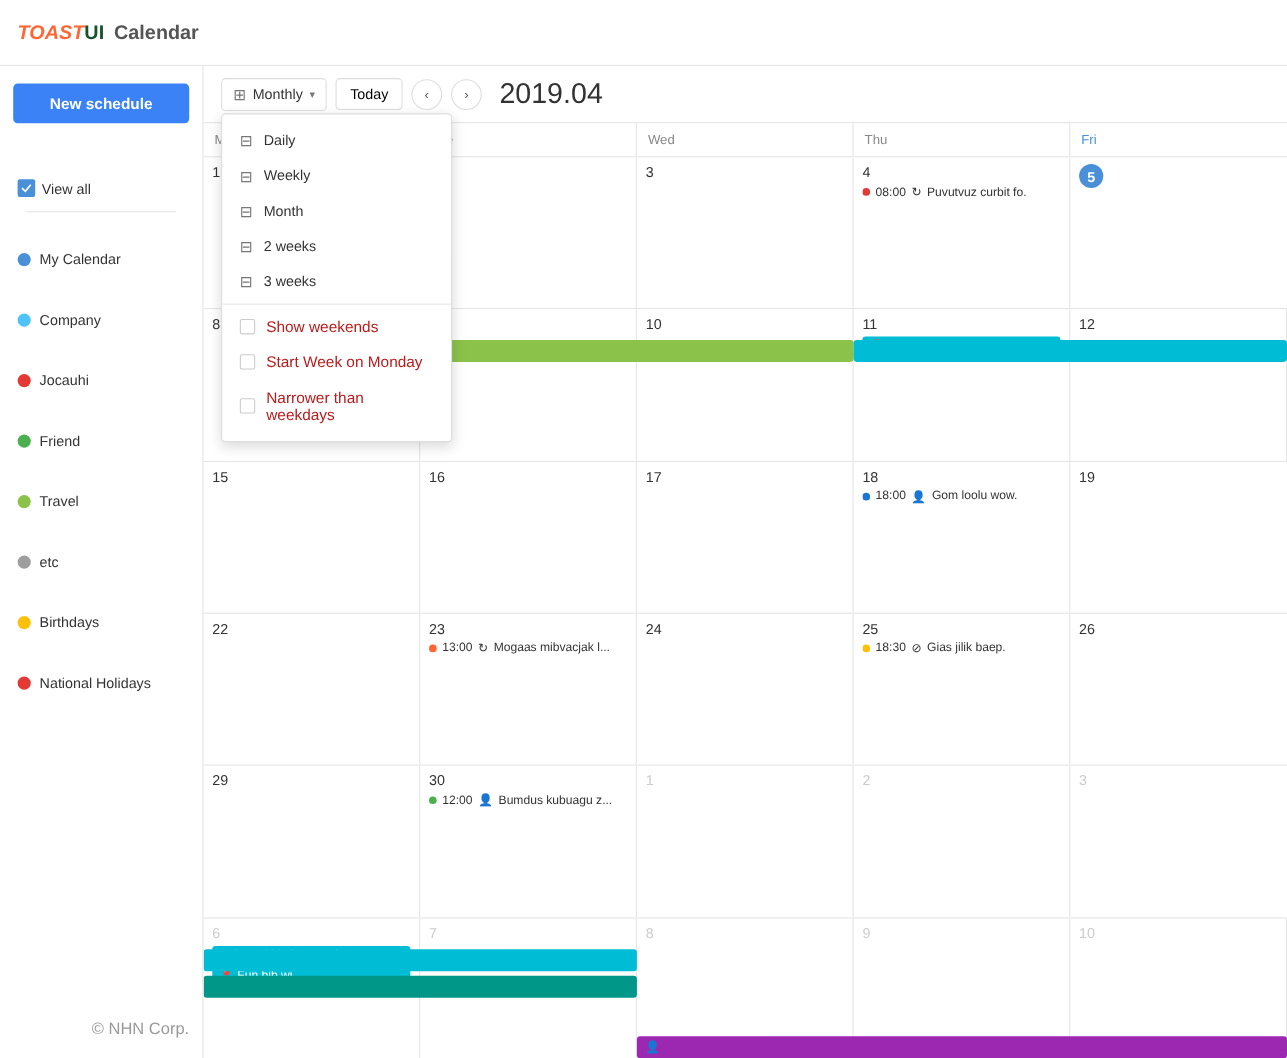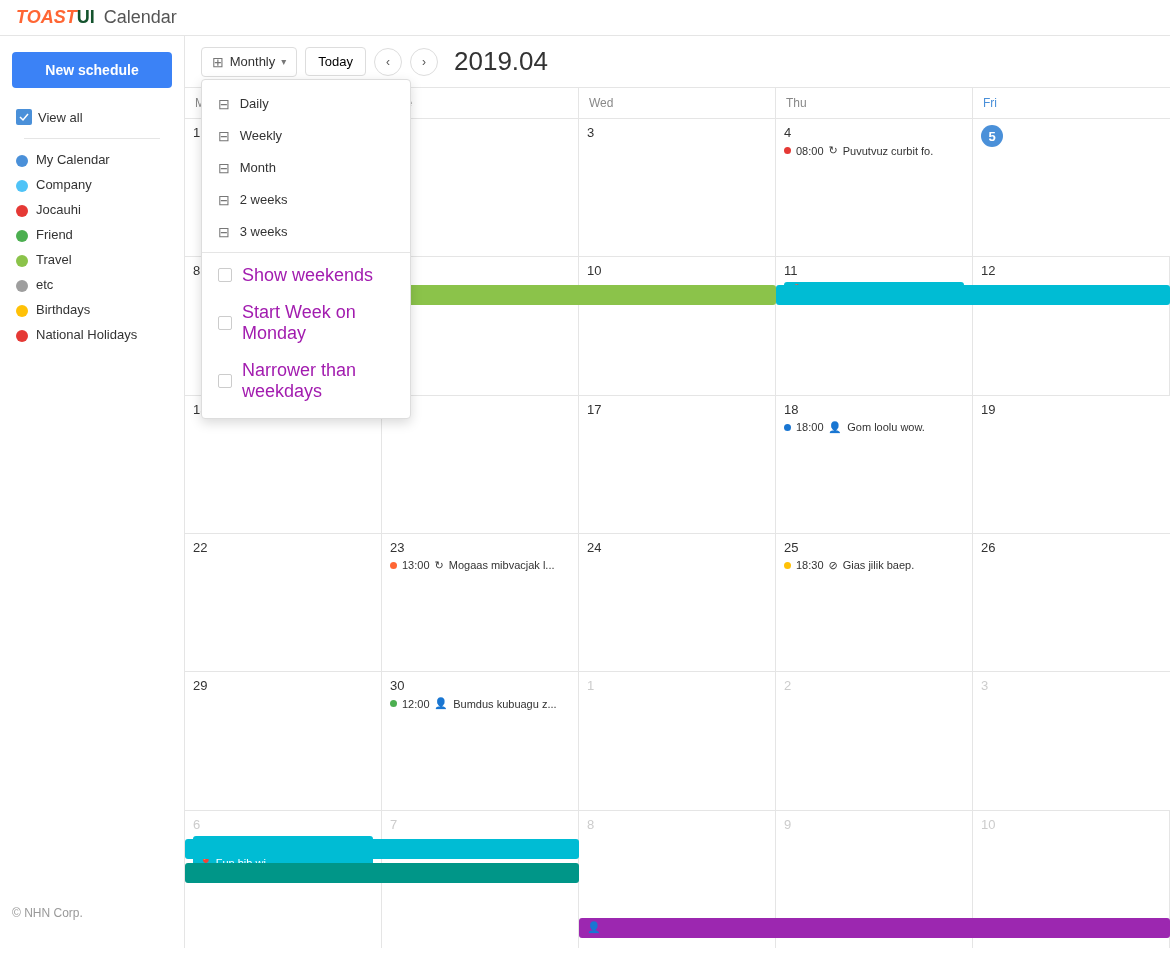--- a/index.html
+++ b/index.html
@@ -2,33 +2,33 @@
 <html><head>
   <meta charset="utf-8">
   <style>
     * { box-sizing: border-box; margin: 0; padding: 0; }
     body { font-family: -apple-system, BlinkMacSystemFont, 'Segoe UI', sans-serif; font-size: 13px; background: #fff; color: #333; }
 
     
     .top-bar {
       display: flex;
       align-items: center;
-      height: 36px;
+      height: 60px;
       border-bottom: 1px solid #e5e5e5;
       padding: 0 16px;
     }
     .logo {
       display: flex;
       align-items: center;
       font-size: 18px;
       font-weight: bold;
     }
     .logo-toast { color: #ff6634; font-style: italic; }
     .logo-ui { color: #14532d; text-align: center; }
-    .logo-calendar { color: #555; font-weight: normal; margin-left: 4px; }
+    .logo-calendar { color: #555; font-weight: bold; margin-left: 4px; }
 
     
     .app-layout {
       display: flex;
       height: calc(100vh - 50px);
     }
 
     
     .sidebar {
       width: 185px;
@@ -46,38 +46,39 @@
       border-radius: 4px;
       padding: 10px 16px;
       font-size: 14px;
       font-weight: 600;
       cursor: pointer;
       width: calc(100% - 24px);
     }
     .sidebar-items { padding: 0 12px; }
     .sidebar-item {
       display: flex;
-      align-items: flex-end;
+      align-items: center;
       padding: 5px 4px;
       cursor: pointer;
       border-radius: 3px;
+      margin-top: 30px;
     }
     .sidebar-item .dot {
       width: 12px; height: 12px; border-radius: 50%;
       margin-right: 8px; flex-shrink: 0;
     }
     .sidebar-item .check-icon {
       width: 16px; height: 16px; margin-right: 6px;
       display: flex; align-items: center; justify-content: center;
       background: #4a90d9; border-radius: 2px; flex-shrink: 0;
     }
     .sidebar-item .check-icon svg { width: 10px; height: 10px; fill: #fff; }
     .sidebar-divider { height: 1px; background: #e5e5e5; margin: 8px 12px; }
     .sidebar-label { font-size: 13px; color: #333; }
-    .copyright { margin-top: auto; padding: 12px; font-size: 12px; color: #999; }
+    .copyright { margin-top: auto; padding: 12px; font-size: 15px; color: #999; text-align: right; }
 
     
     .calendar-area { flex: 1; display: flex; flex-direction: column; overflow: hidden; }
 
     
     .toolbar {
       display: flex;
       align-items: center;
       padding: 10px 16px;
       border-bottom: 1px solid #e5e5e5;
@@ -121,22 +122,22 @@
     }
     .dropdown-item {
       display: flex; align-items: center;
       padding: 8px 16px; cursor: pointer; font-size: 13px;
       color: #333;
     }
     .dropdown-item .item-grid { color: #777; margin-right: 10px; font-size: 14px; }
     .dropdown-divider { height: 1px; background: #e5e5e5; margin: 4px 0; }
     .dropdown-check-item {
       display: flex; align-items: center;
-      padding: 8px 16px; cursor: pointer; font-size: 18px;
-      color: #a21caf; gap: 10px;
+      padding: 8px 16px; cursor: pointer; font-size: 14px;
+      color: #b91c1c; gap: 10px;
     }
     .checkbox-box {
       width: 14px; height: 14px; border: 1px solid #ccc;
       border-radius: 2px; background: #fff; flex-shrink: 0;
     }
 
     
     .cal-grid { flex: 1; display: flex; flex-direction: column; overflow: hidden; }
     .cal-header-row {
       display: grid;

